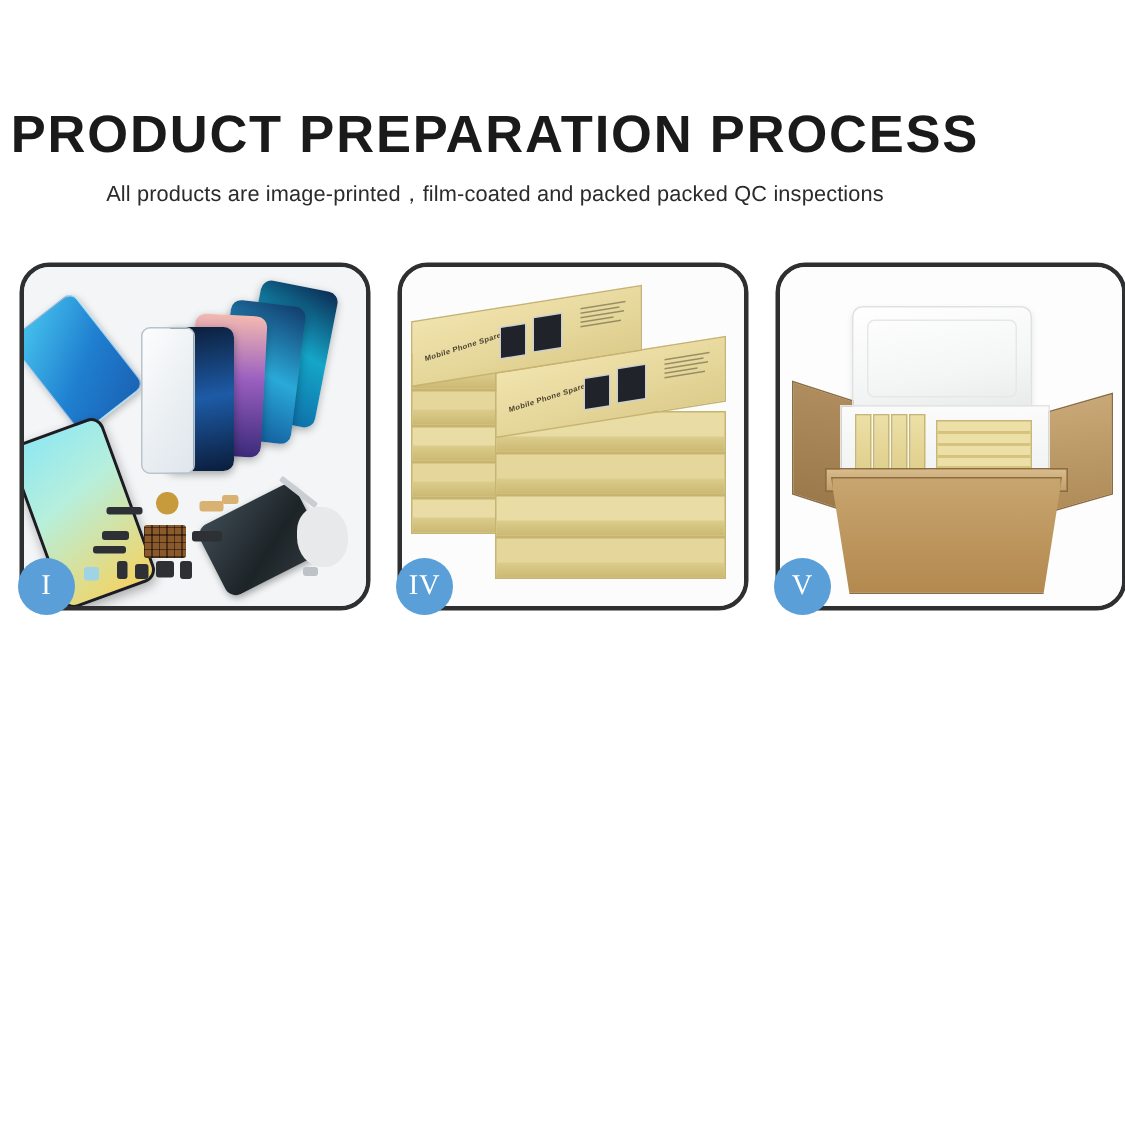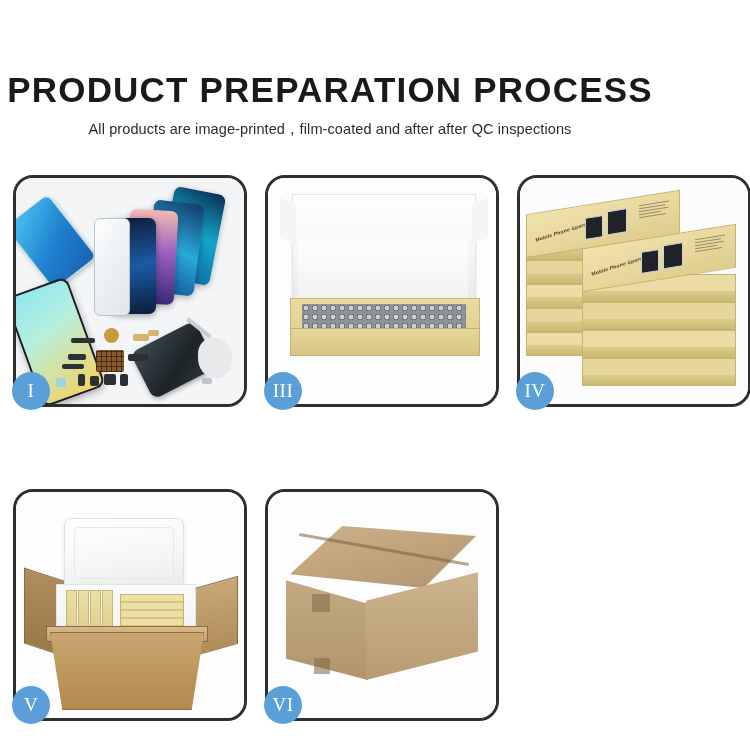--- a/index.html
+++ b/index.html
@@ -270,21 +270,21 @@
   }
   .c6tab{position:absolute;background:rgba(130,104,70,.55);}
 </style>
 </head>
 <body>
 
 <div class="page">
 
   <div class="header">
     <div class="title">PRODUCT PREPARATION PROCESS</div>
-    <div class="subtitle">All products are image-printed，film-coated and after after QC inspections</div>
+    <div class="subtitle">All products are image-printed，film-coated and packed packed QC inspections</div>
   </div>
 
   <div class="grid">
 
     <div class="panel">
       <div class="panel-inner p1">
         <div class="ph a"></div>
         <div class="ph fan5"></div>
         <div class="ph fan4"></div>
         <div class="ph fan3"></div>
@@ -307,30 +307,20 @@
         <div class="prt" style="left:104px;top:196px;width:8px;height:12px;"></div>
         <div class="prt" style="left:40px;top:200px;width:10px;height:9px;background:#9fd3e6;"></div>
         <div class="prt tool" style="left:168px;top:148px;width:30px;height:4px;transform:rotate(38deg);"></div>
         <div class="prt hand" style="left:182px;top:160px;width:34px;height:40px;"></div>
         <div class="prt" style="left:186px;top:200px;width:10px;height:6px;background:#bcc2c7;"></div>
       </div>
       <div class="badge">I</div>
     </div>
 
 
-    <div class="panel">
-      <div class="panel-inner p3">
-        <div class="b3lid"></div>
-        <div class="b3foam"></div>
-        <div class="b3tray"></div>
-        <div class="b3inner"></div>
-        <div class="b3front"></div>
-      </div>
-      <div class="badge">III</div>
-    </div>
 
     <div class="panel">
       <div class="panel-inner p4">
 
         <div class="stk" style="left:6px;top:58px;width:118px;height:22px;background:#e9dca4;">
             <div class="side"></div>
           </div>
         <div class="stk" style="left:6px;top:82px;width:118px;height:22px;background:#e5d79b;">
             <div class="side"></div>
           </div>
@@ -399,26 +389,15 @@
             <i style="left:24px"></i>
             <i style="left:36px"></i>
           <div class="ystack"></div>
         </div>
         <div class="cbrim"></div>
         <div class="cbody"></div>
       </div>
       <div class="badge">V</div>
     </div>
 
-    <div class="panel">
-      <div class="panel-inner p6">
-        <div class="c6top"></div>
-        <div class="c6left"></div>
-        <div class="c6right"></div>
-        <div class="c6seam"></div>
-        <div class="c6tab" style="left:44px;top:102px;width:18px;height:18px;"></div>
-        <div class="c6tab" style="left:46px;top:166px;width:16px;height:16px;"></div>
-      </div>
-      <div class="badge">VI</div>
-    </div>
 
   </div>
 </div>
 
 </body></html>

